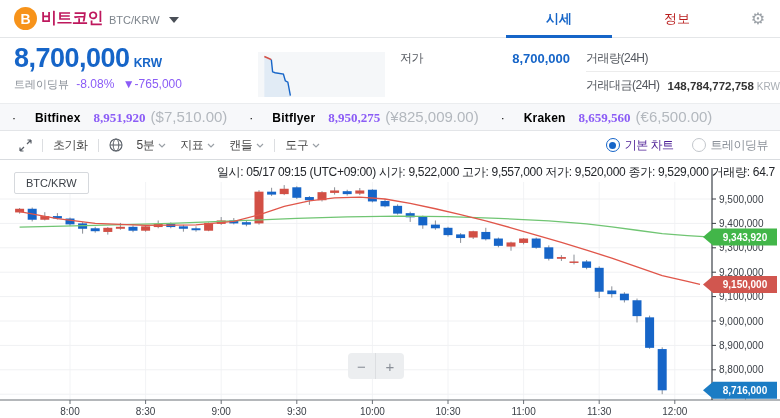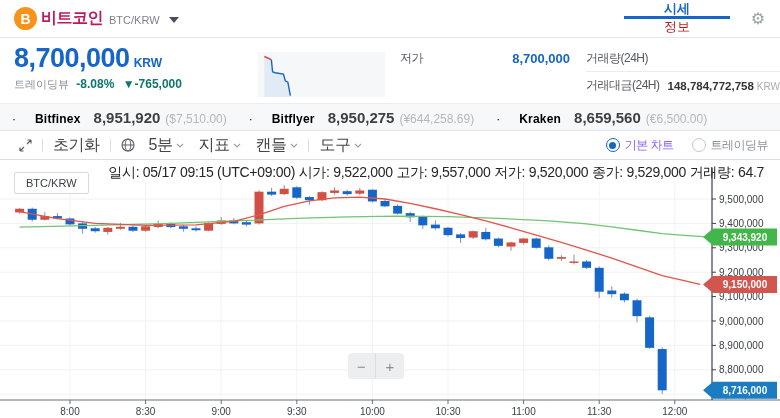--- a/index.html
+++ b/index.html
@@ -10,37 +10,37 @@
   
   .header { position:absolute; top:0; left:0; width:780px; height:38px;
     border-bottom:1px solid #e4e6e8; display:flex; align-items:stretch; }
   .coin-wrap { display:flex; align-items:center; padding-left:14px; flex:1; cursor:pointer; }
   .btc-logo { width:23px; height:23px; border-radius:50%; background:#f7931a; color:#fff;
     font-weight:bold; font-size:14px; display:flex; align-items:center; justify-content:center; }
   .coin-name { font-size:16px; font-weight:bold; color:#be185d; margin-left:4px; letter-spacing:-0.5px; }
   .coin-pair { font-size:11px; color:#7d848c; margin-left:6px; margin-top:3px; }
   .caret-down { width:0; height:0; border-left:5px solid transparent; border-right:5px solid transparent;
     border-top:6px solid #4a4f57; margin-left:9px; margin-top:2px; }
-  .tabs { display:flex; height:100%;flex-direction:column; }
+  .tabs { display:flex; height:100%; }
   .tab { width:118px; display:flex; align-items:center; justify-content:center;
     font-size:13px; color:#b91c1c; cursor:pointer; position:relative; }
   .tab.active { color:#1665c8; font-weight:bold; }
   .tab.active::after { content:""; position:absolute; left:6px; right:6px; bottom:-1px; height:3px; background:#1665c8; }
   .gear-btn { width:44px; display:flex; align-items:center; justify-content:center;
     color:#9aa0a6; font-size:16px; cursor:pointer; }
 
   
   .summary { position:absolute; top:38px; left:0; width:780px; height:65px; }
   .price-block { position:absolute; left:14px; top:5px; }
   .price-line { display:flex; align-items:baseline; }
   .big-price { font-size:27px; font-weight:bold; color:#1665c8; letter-spacing:-0.5px; }
   .price-unit { font-size:12px; font-weight:bold; color:#1665c8; margin-left:4px; }
   .change-line { margin-top:3px; font-size:12px; }
   .change-label { color:#8b9199; font-size:11px; margin-right:4px; }
-  .change-val { color:#0f766e; font-weight:bold; margin-right:5px;text-align:center; }
+  .change-val { color:#8b5cf6; font-weight:normal; margin-right:5px;text-align:center; }
   .sparkline-box { position:absolute; left:258px; top:14px; width:127px; height:45px; background:#f5f7f9; }
   .stats { position:absolute; left:400px; top:7px; display:flex; }
   .stat-col { display:flex; flex-direction:column; }
   .stat-col.c1 { width:170px; margin-right:16px; }
   .stat-col.c2 { width:194px; }
   .stat-row { height:27px; display:flex; align-items:center; justify-content:space-between; }
   .stat-row.first { border-bottom:1px solid #ececec; }
   .stat-label { font-size:12px; color:#54585f; letter-spacing:-0.5px; }
   .stat-val { font-size:13px; font-weight:bold; color:#333; }
   .stat-val.red { color:#d24f45; }
@@ -48,45 +48,45 @@
   .stat-unit { font-size:10px; color:#a8adb3; font-weight:normal; margin-left:3px; }
   .stat-val.small { font-size:11.5px; }
 
   
   .exchanges { position:absolute; top:103px; left:0; width:780px; height:28px;
     background:#f7f8fa; border-top:1px solid #ebedef; border-bottom:1px solid #e3e5e8;
     display:flex; align-items:center; padding-left:12px; }
   .exch-item { display:flex; align-items:baseline; margin-right:22px; }
   .exch-dot { font-size:12px; margin-right:3px; }
   .exch-name { font-size:12px; font-weight:bold; margin-right:13px; letter-spacing:0.2px;margin-left:16px; }
-  .exch-price { font-size:15px; font-weight:bold; color:#404040; margin-right:5px; }
-  .exch-conv { font-size:12px; color:#b3b8be; }
+  .exch-price { font-size:13px; font-weight:bold; color:#8b5cf6; margin-right:5px;font-family:Liberation Serif, serif; }
+  .exch-conv { font-size:15px; color:#b3b8be; }
 
   
   .toolbar { position:absolute; top:131px; left:0; width:780px; height:29px;
     display:flex; align-items:center; border-bottom:1px solid #d9dce0; padding:0 12px; }
-  .tb-btn { display:flex; align-items:center; color:#444; font-size:16px; cursor:pointer;
+  .tb-btn { display:flex; align-items:center; color:#444; font-size:12px; cursor:pointer;
     padding:0 7px; height:100%; letter-spacing:-0.5px; }
   .tb-divider { width:1px; height:13px; background:#dcdee1; margin:0 3px; }
   .tb-icon { display:flex; align-items:center; }
   .tb-caret { margin-left:4px; margin-top:1px; }
   .tb-right { margin-left:auto; display:flex; align-items:center; }
-  .radio-item { display:flex; align-items:center; margin-left:18px; cursor:pointer; font-size:12px; color:#8b5cf6; letter-spacing:-0.5px; }
+  .radio-item { display:flex; align-items:center; margin-left:18px; cursor:pointer; font-size:12px; color:#4c1d95; letter-spacing:-0.5px; }
   .radio-circle { width:14px; height:14px; border-radius:50%; border:1.5px solid #c3c7cc;
     margin-right:5px; display:flex; align-items:center; justify-content:center; background:#fff; }
   .radio-circle.on { border-color:#1665c8; }
   .radio-dot { width:7px; height:7px; border-radius:50%; background:#1665c8; }
   .radio-item.off { color:#8b9199; }
 
   
   .chart-area { position:absolute; top:160px; left:0; width:780px; height:258px; background:#fff; }
   .chart-svg { position:absolute; top:0; left:0; }
   .pair-box { position:absolute; left:14px; top:12px; border:1px solid #d6d9dd; background:#fff;
     font-size:11px; color:#3c4148; padding:4px 11px; border-radius:2px; }
-  .info-line { position:absolute; right:16px; top:4px; font-size:14px; color:#23262b; letter-spacing:-0.3px; }
+  .info-line { position:absolute; right:5px; top:4px; font-size:12px; color:#23262b; letter-spacing:-0.3px; }
   .zoom-ctrl { position:absolute; left:348px; top:193px; width:56px; height:26px; background:#eceef0;
     border-radius:4px; display:flex; overflow:hidden; }
   .zoom-btn { width:28px; height:26px; display:flex; align-items:center; justify-content:center;
     color:#8a8f98; font-size:15px; cursor:pointer; }
   .zoom-btn.minus { border-right:1px solid #dcdee1; }
 </style>
 </head>
 <body>
 
 <div class="app">
@@ -147,21 +147,21 @@
     <div class="exch-item">
       <span class="exch-dot">·</span>
       <span class="exch-name">Bitfinex</span>
       <span class="exch-price">8,951,920</span>
       <span class="exch-conv">($7,510.00)</span>
     </div>
     <div class="exch-item">
       <span class="exch-dot">·</span>
       <span class="exch-name">Bitflyer</span>
       <span class="exch-price">8,950,275</span>
-      <span class="exch-conv">(¥644,258.69)</span>
+      <span class="exch-conv">(¥825,009.00)</span>
     </div>
     <div class="exch-item">
       <span class="exch-dot">·</span>
       <span class="exch-name">Kraken</span>
       <span class="exch-price">8,659,560</span>
       <span class="exch-conv">(€6,500.00)</span>
     </div>
   </div>
 
   <div class="toolbar">

